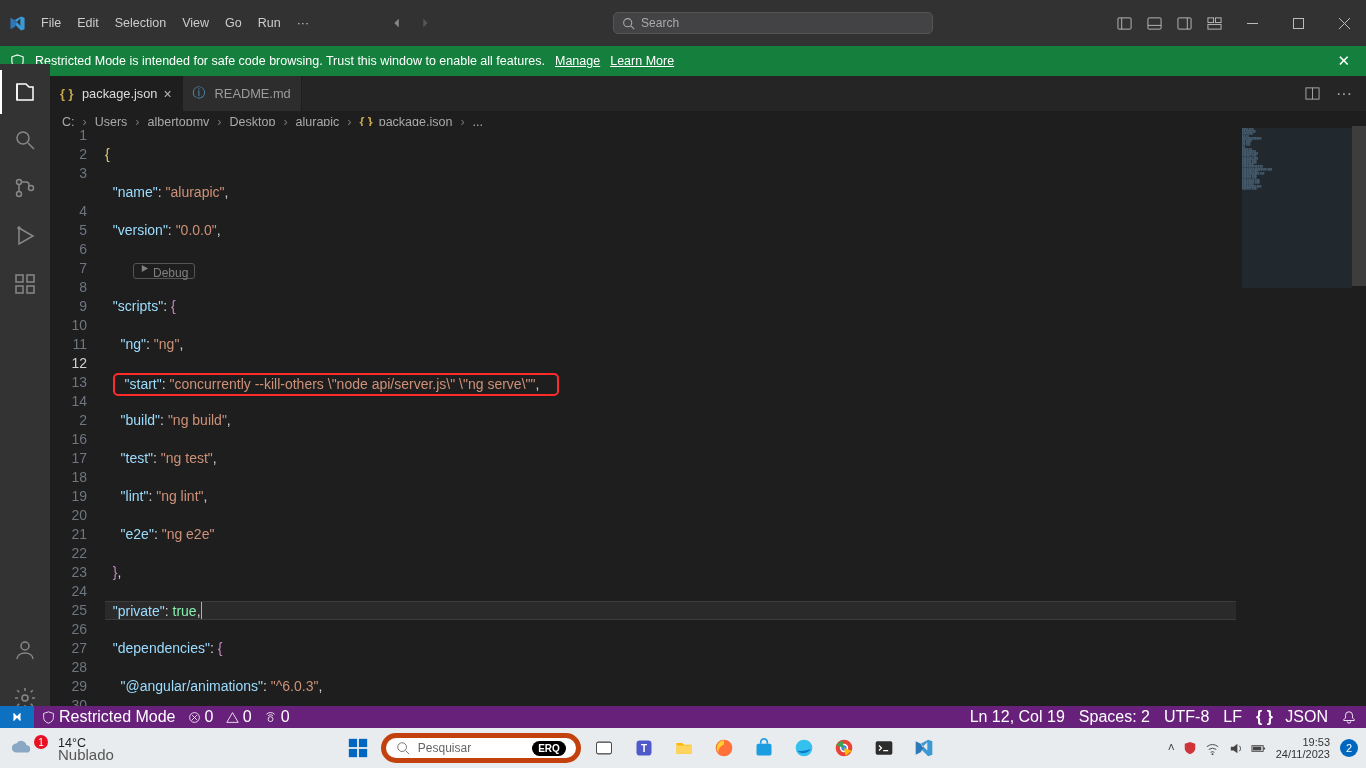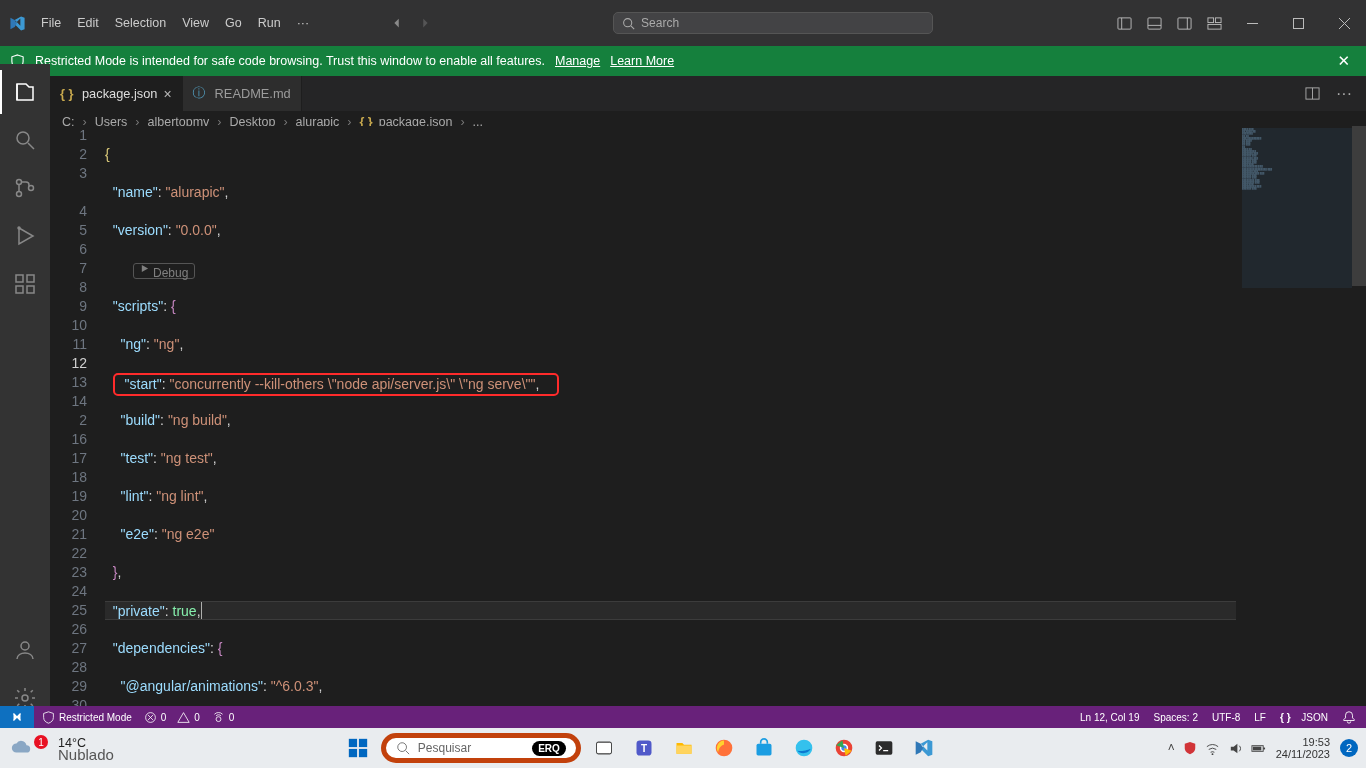--- a/index.html
+++ b/index.html
@@ -65,21 +65,21 @@
 .pm{ color:#c586c0;} 
 .codelens{ display:inline-flex; gap:4px; color:#808080; font-size:12px; border:1px solid #555; padding:0 6px; border-radius:3px; height:16px; margin-left:28px;}
 .redbox{ border:2px solid #ff2b2b; border-radius:5px; display:inline-block; padding:0 6px 0 2px; }
 .cursor{ border-left:1px solid #aeafad; display:inline-block; height:17px; vertical-align:text-bottom;}
 .minimap { position:absolute; right:14px; top:2px; width:110px; height:160px; background:linear-gradient(#243039 0 0) padding-box; opacity:.6; }
 .minimap-lines{ font-size:2.2px; line-height:2.2px; color:#5b7d99; white-space:pre; letter-spacing:0px;}
 .scrollbar{ position:absolute; right:0; top:0; bottom:0; width:14px; background:#1e1e1e;}
 .scrollthumb{ position:absolute; right:0; top:0; width:14px; height:160px; background:#3d3d3d;}
 
 
-.statusbar { position:absolute; left:0; right:0; bottom:40px; height:22px; background:#68217a; color:#fff; display:flex; align-items:center; font-size:10px; padding:0 6px; gap:10px;}
+.statusbar { position:absolute; left:0; right:0; bottom:40px; height:22px; background:#68217a; color:#fff; display:flex; align-items:center; font-size:16px; padding:0 6px; gap:10px;}
 .statusbar .blue-chunk{ position:absolute; left:0; top:0; bottom:0; width:34px; background:#0e70c0; display:flex; align-items:center; justify-content:center;}
 .statusbar .left{ margin-left:36px; display:flex; align-items:center; gap:12px;}
 .statusbar .left span, .statusbar .right span{ display:inline-flex; align-items:center; gap:4px;}
 .statusbar .spacer{flex:1;}
 .statusbar .right{ display:flex; gap:14px; align-items:center; padding-right:4px;}
 .statusbar .badge-brace{ font-weight:bold;}
 
 
 .taskbar { position:absolute; left:0; right:0; bottom:0; height:40px; background:#e9ecef; display:flex; align-items:center; font-size:12px; color:#222; }
 .weather { display:flex; align-items:center; gap:6px; padding-left:10px; }

